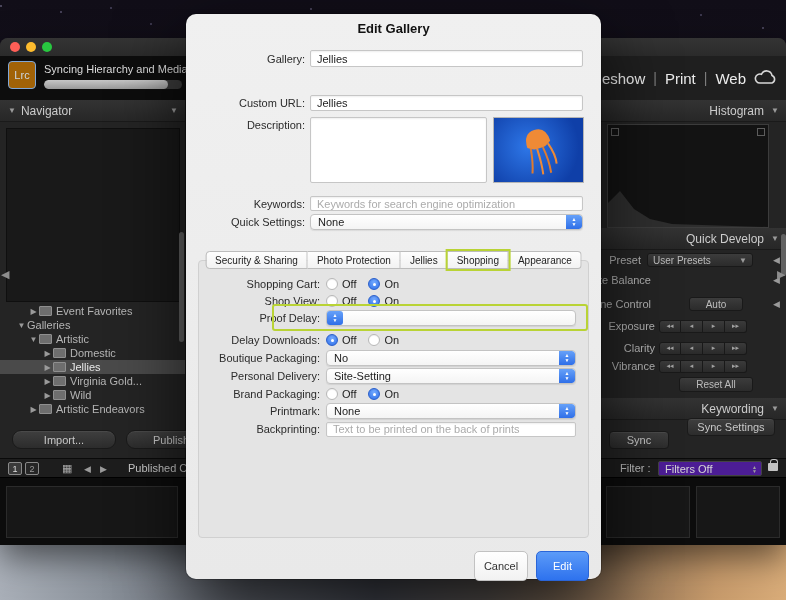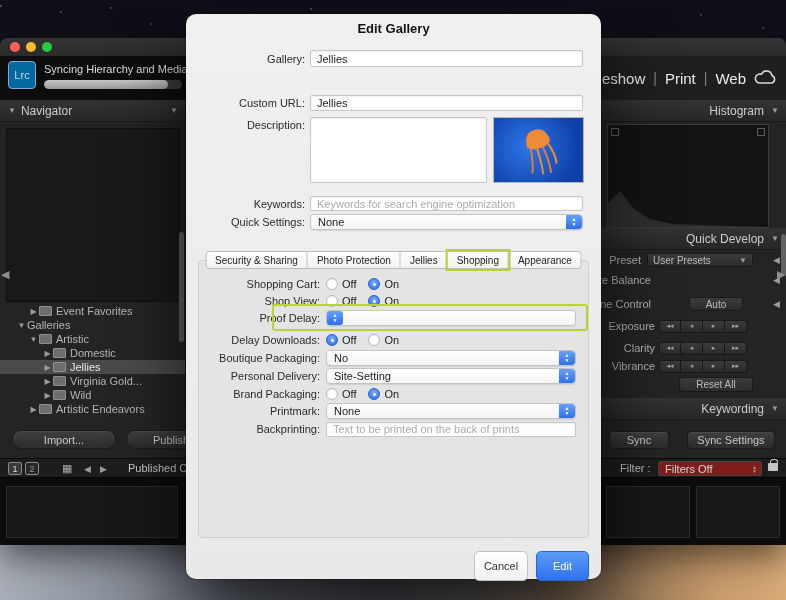--- a/index.html
+++ b/index.html
@@ -13,21 +13,21 @@
     background:linear-gradient(94deg,#aab0b9 0%,#8b929b 14%,#5c6069 32%,#41444d 48%,#55504d 62%,#8a6e52 78%,#c69a6b 91%,#d9ac79 100%)}
 
   
   #lr-window{position:absolute;left:0;top:38px;width:786px;height:507px;background:#242424;border-radius:8px 8px 0 0;box-shadow:0 12px 34px rgba(0,0,0,.55);z-index:5}
   #titlebar{position:absolute;left:0;top:0;width:100%;height:18px;background:linear-gradient(#343434,#2b2b2b);border-radius:8px 8px 0 0}
   .tl{position:absolute;top:4px;width:10px;height:10px;border-radius:50%}
   .tl.red{left:10px;background:#ff5f57}.tl.yellow{left:26px;background:#febc2e}.tl.green{left:42px;background:#28c840}
 
   #topbar{position:absolute;left:0;top:18px;width:100%;height:44px;background:#1f1f1f}
   #identity{position:absolute;left:0;top:0;width:190px;height:44px;background:#0d0d0d}
-  #lrc-badge{position:absolute;left:8px;top:5px;width:28px;height:28px;background:#0369a1;border:1px solid #7fa7d9;border-radius:4px;color:#cdd6e2;font-size:11px;display:flex;align-items:center;justify-content:center}
+  #lrc-badge{position:absolute;left:8px;top:5px;width:28px;height:28px;background:#a16207;border:1px solid #7fa7d9;border-radius:4px;color:#cdd6e2;font-size:11px;display:flex;align-items:center;justify-content:center}
   #sync-status{position:absolute;left:44px;top:7px;font-size:11px;color:#dcdcdc;white-space:nowrap}
   #sync-progress{position:absolute;left:44px;top:24px;width:138px;height:9px;background:#3a3a3a;border-radius:5px;overflow:hidden}
   #sync-progress-fill{width:90%;height:100%;background:linear-gradient(#c6c6c6,#9a9a9a);border-radius:5px}
   #modules{position:absolute;right:8px;top:10px;height:24px;display:flex;align-items:center;gap:8px;font-size:15px;color:#ececec;white-space:nowrap}
   .msep{color:#7d7d7d;font-size:14px}
 
   
   .side-panel{position:absolute;top:62px;width:186px;height:358px;background:#242424}
   #left-panel{left:0;border-right:1px solid #161616}
   #right-panel{left:600px;border-left:1px solid #161616}
@@ -54,21 +54,21 @@
   .st{width:22px;height:13px;background:linear-gradient(#3b3b3b,#2a2a2a);border:1px solid #191919;border-left:none;color:#a0a0a0;font-size:7px;display:flex;align-items:center;justify-content:center}
   .st:first-child{border-left:1px solid #191919;border-radius:3px 0 0 3px}
   .st:last-child{border-radius:0 3px 3px 0}
   .panel-toggle{position:absolute;font-size:9px;color:#9a9a9a}
 
   
   #film-header{position:absolute;left:0;top:420px;width:786px;height:20px;background:#1d1d1d;border-top:1px solid #0a0a0a;border-bottom:1px solid #000}
   .num-badge{position:absolute;top:3px;width:14px;height:13px;border:1px solid #8a8a8a;border-radius:2px;color:#dedede;font-size:9px;display:flex;align-items:center;justify-content:center;background:#3a3a3a}
   #filmstrip{position:absolute;left:0;top:440px;width:786px;height:67px;background:#0c0c0c}
   .film-cell{position:absolute;top:8px;height:52px;background:#171717;border:1px solid #2b2b2b}
-  #filter-dd{position:absolute;left:658px;top:2px;width:104px;height:15px;background:#7f1d1d;border:1px solid #434343;border-radius:2px;display:flex;align-items:center;justify-content:space-between;padding:0 4px 0 6px;font-size:11px;color:#d6d6d6}
+  #filter-dd{position:absolute;left:658px;top:2px;width:104px;height:15px;background:#4c1d95;border:1px solid #434343;border-radius:2px;display:flex;align-items:center;justify-content:space-between;padding:0 4px 0 6px;font-size:11px;color:#d6d6d6}
   .chev-stack{display:flex;flex-direction:column;line-height:4px;font-size:5px;color:#9f9f9f}
   #lock-ic{position:absolute;left:768px;top:4px;width:10px;height:8px;background:#c3c3c3;border-radius:1px}
   #lock-ic::before{content:"";position:absolute;left:2px;top:-4px;width:6px;height:5px;border:1.5px solid #c3c3c3;border-bottom:none;border-radius:3px 3px 0 0}
 
   .edge-arrow{position:absolute;top:268px;font-size:11px;color:#8d8d8d;z-index:6}
 
   
   #dialog{position:absolute;left:186px;top:14px;width:415px;height:565px;background:linear-gradient(#f0f0f0,#e9e9e9);border-radius:10px;
     box-shadow:0 28px 70px rgba(0,0,0,.7),0 0 0 1px rgba(0,0,0,.18);z-index:50;color:#2b2b2b}
   #dlg-title{position:absolute;left:0;top:7px;width:100%;text-align:center;font-size:13px;font-weight:bold;color:#111}
@@ -264,21 +264,21 @@
     </div>
 
     <div class="phead" style="top:298px;justify-content:flex-end;padding-right:22px">
       <span>Keywording</span>
       <span class="tri-r tri">▼</span>
     </div>
 
     <div class="lr-btn" style="position:absolute;left:8px;top:331px;width:60px;height:18px;border-radius:4px">
       <span>Sync</span>
     </div>
-    <div class="lr-btn" style="position:absolute;left:86px;top:331px;width:88px;height:18px;border-radius:4px">
+    <div class="lr-btn" style="position:absolute;left:86px;top:318px;width:88px;height:18px;border-radius:4px">
       <span>Sync Settings</span>
     </div>
     <div class="vscroll" style="left:180px;top:134px;height:42px"></div>
   </div>
 
   <div id="film-header">
     <div class="num-badge" style="left:8px">
       <span>1</span>
     </div>
     <div class="num-badge" style="left:25px;background:#262626;color:#9a9a9a">

